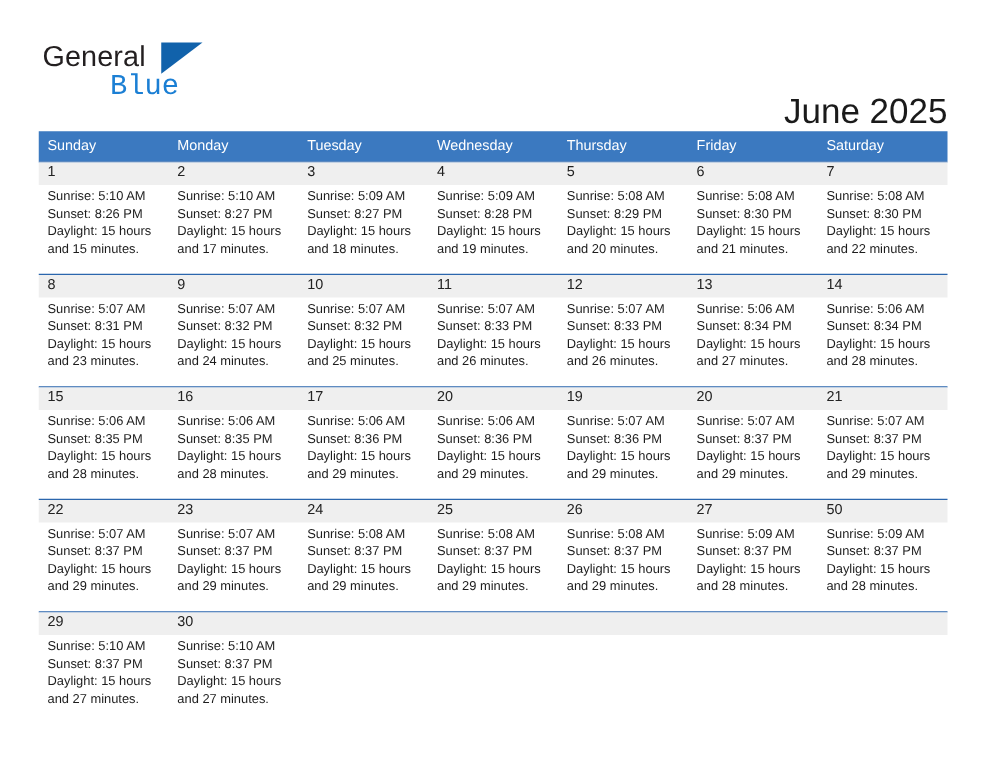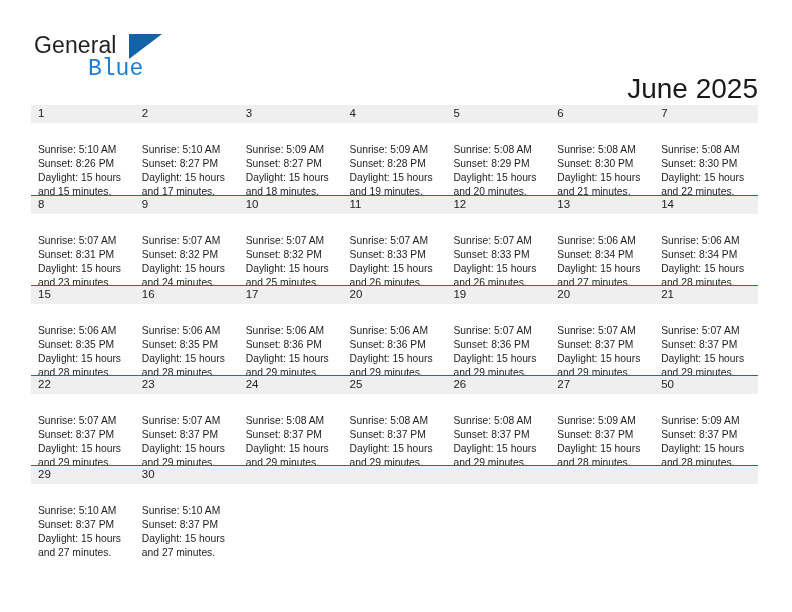--- a/index.html
+++ b/index.html
@@ -140,21 +140,21 @@
     position: relative;
   }
   .daynum {
     position: relative;
     height: 18px;
     line-height: 17px;
     font-size: 11.5px;
     color: #222222;
   }
   .daylines {
-    margin-top: 20px;
+    margin-top: 3px;
   }
   .dayline {
     font-size: 10.3px;
     line-height: 14px;
     color: #1d1d1d;
     white-space: nowrap;
   }
 </style>
 </head>
 <body>
@@ -171,20 +171,29 @@
 
     <div class="title-block">
       <div class="cal-title">June 2025</div>
       <div class="cal-subtitle">Manitowoc, Wisconsin, United States</div>
     </div>
 
   </div>
 
   <div class="calendar">
 
+    <div class="weekdays">
+      <div class="weekday">Sunday</div>
+      <div class="weekday">Monday</div>
+      <div class="weekday">Tuesday</div>
+      <div class="weekday">Wednesday</div>
+      <div class="weekday">Thursday</div>
+      <div class="weekday">Friday</div>
+      <div class="weekday">Saturday</div>
+    </div>
 
     <div class="week">
       <div class="daynum-strip"></div>
       <div class="days">
         <div class="day">
           <div class="daynum">1</div>
           <div class="daylines">
             <div class="dayline">Sunrise: 5:10 AM</div>
             <div class="dayline">Sunset: 8:26 PM</div>
             <div class="dayline">Daylight: 15 hours</div>

